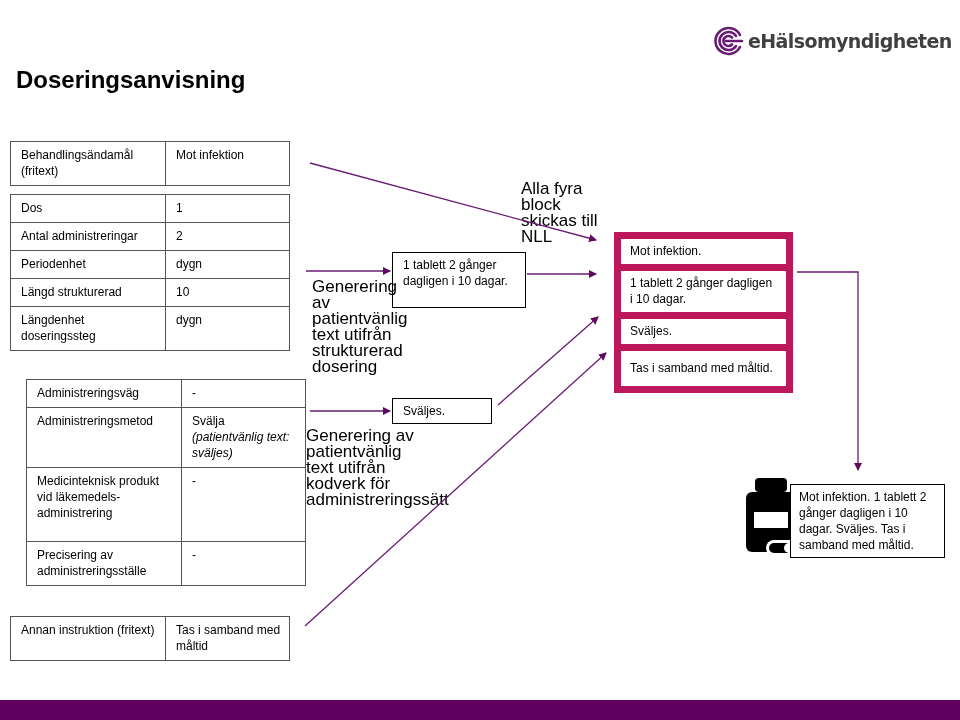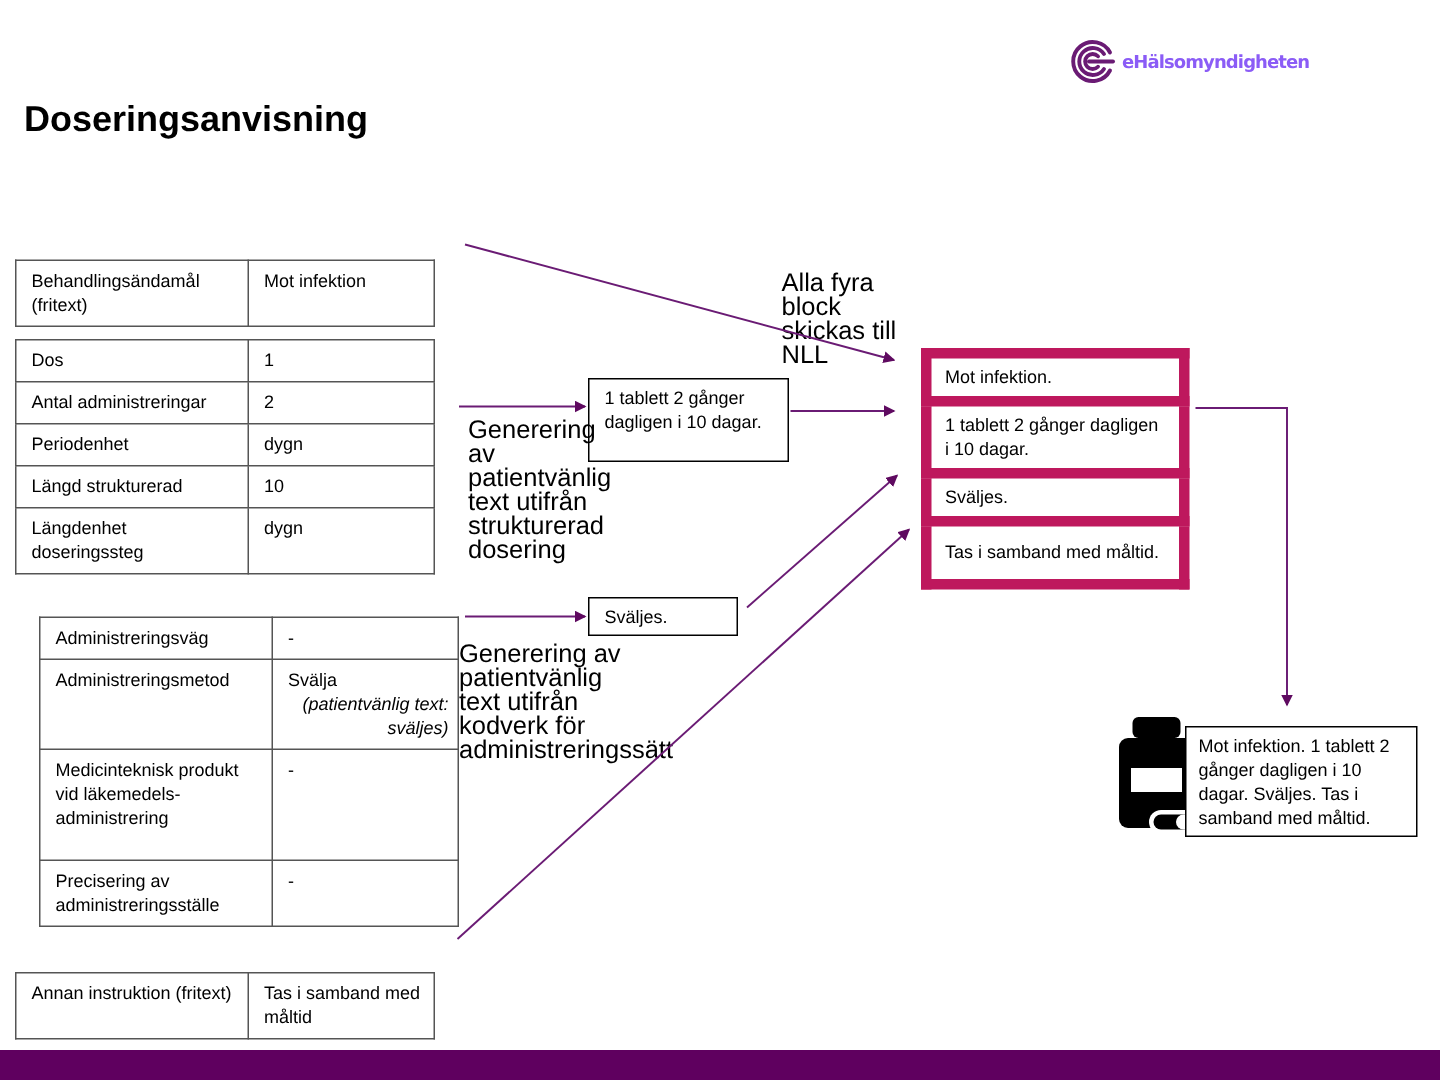--- a/index.html
+++ b/index.html
@@ -1,21 +1,21 @@
 <!DOCTYPE html>
 <html><head>
 <meta charset="utf-8">
 <style>
   html,body{margin:0;padding:0;}
   body{width:960px;height:720px;position:relative;background:#fff;overflow:hidden;font-family:"Liberation Sans",sans-serif;color:#000;}
   .abs{position:absolute;}
   .logo{left:712px;top:24px;height:34px;display:flex;align-items:center;}
-  .logo-text{font-family:"DejaVu Sans",sans-serif;font-weight:bold;font-size:12px;color:#8b5cf6;letter-spacing:-0.6px;margin-left:4px;}
+  .logo-text{font-family:"DejaVu Sans",sans-serif;font-weight:bold;font-size:19px;color:#404040;letter-spacing:-0.6px;margin-left:4px;}
   .title{left:16px;top:66px;font-size:24px;font-weight:bold;letter-spacing:0px;}
-  table.tbl{position:absolute;border-collapse:collapse;font-size:12px;margin-top:32px;}
+  table.tbl{position:absolute;border-collapse:collapse;font-size:12px;}
   table.tbl td{border:1px solid #555;padding:5px 6px 6px 10px;vertical-align:top;line-height:16px;}
   table.tbl td.k{width:138px;}
   table.tbl td.v{width:107px;}
   .box{position:absolute;border:1px solid #000;background:#fff;font-size:12px;line-height:16px;}
   .note{position:absolute;font-size:17px;line-height:16px;}
   .stack{position:absolute;border-collapse:collapse;font-size:12px;}
   .stack td{border:7px solid #be185d;padding:4px 8px 5px 9px;line-height:16px;width:148px;}
   .footer{left:0;top:700px;width:960px;height:20px;background:#5f005f;}
   svg.arrows{position:absolute;left:0;top:0;}
 </style>
@@ -73,21 +73,21 @@
 <table class="tbl" style="left:26px;top:379px;border-radius:26px;">
   <tbody>
       <tr style="height:25px;">
         <td class="k">Administreringsväg</td>
         <td class="v">-</td>
       </tr>
   <tr style="height:58px;">
         <td class="k">Administreringsmetod</td>
         <td class="v">
           <div>Svälja</div>
-          <div style="font-style:italic;text-align:right;">(patientvänlig text: sväljes)</div>
+          <div style="font-style:italic;">(patientvänlig text: sväljes)</div>
         </td>
       </tr>
   <tr style="height:74px;">
         <td class="k">Medicinteknisk produkt vid läkemedels-administrering</td>
         <td class="v">-</td>
       </tr>
   <tr style="height:42px;">
         <td class="k">Precisering av administreringsställe</td>
         <td class="v">-</td>
       </tr>

